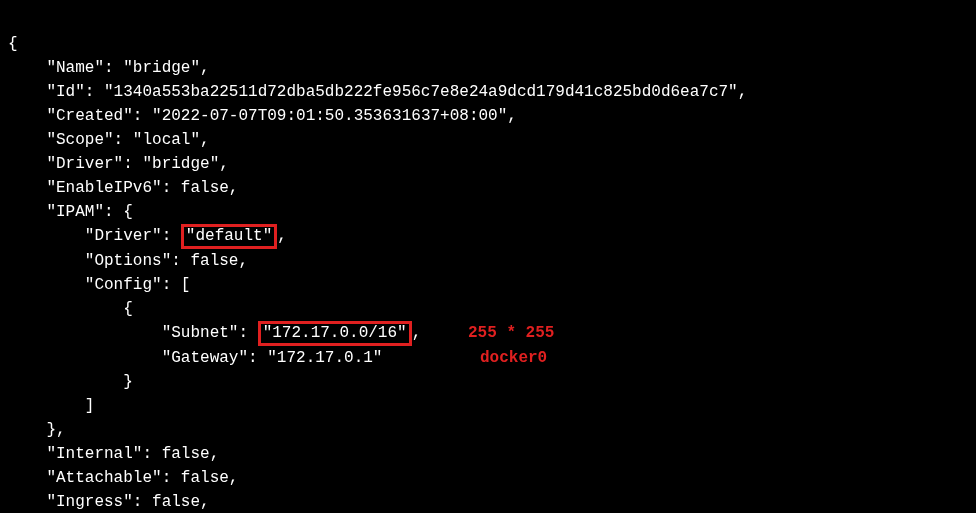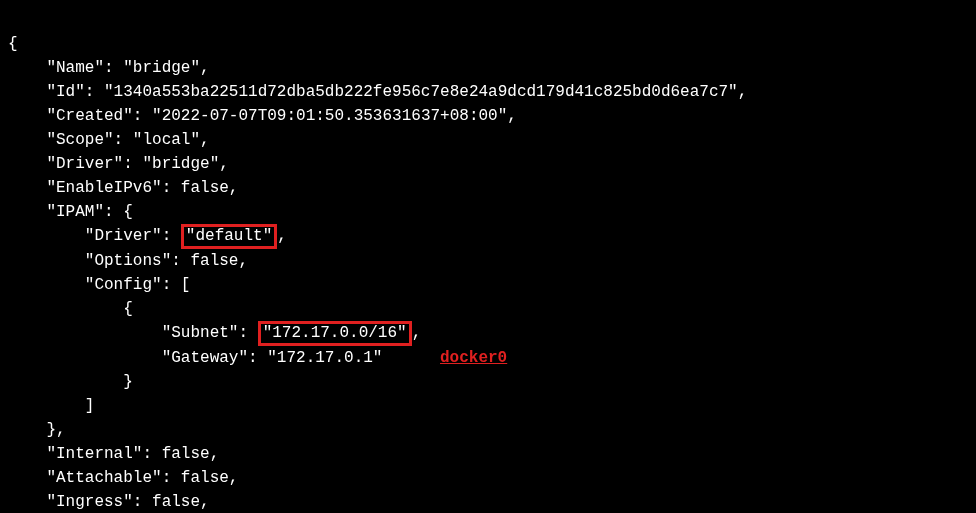--- a/index.html
+++ b/index.html
@@ -40,22 +40,22 @@
 <span>    "Id": </span><span>"1340a553ba22511d72dba5db222fe956c7e8e24a9dcd179d41c825bd0d6ea7c7",</span>
 <span>    "Created": </span><span>"2022-07-07T09:01:50.353631637+08:00",</span>
 <span>    "Scope": </span><span>"local",</span>
 <span>    "Driver": </span><span>"bridge",</span>
 <span>    "EnableIPv6": </span><span>false,</span>
 <span>    "IPAM": {</span>
 <span>        "Driver": </span><span class="highlight-box"><span>"default"</span></span><span>,</span>
 <span>        "Options": </span><span>false,</span>
 <span>        "Config": [</span>
 <span>            {</span>
-<span>                "Subnet": </span><span class="highlight-box"><span>"172.17.0.0/16"</span></span><span>,</span>
-<span>                "Gateway": </span><span>"172.17.0.1"</span><span class="annotation" style="left:432px;text-decoration:underline;">docker0</span>
+<span>                "Subnet": </span><span class="highlight-box"><span>"172.17.0.0/16"</span></span><span>,</span><span class="annotation" style="left:460px;">255 * 255</span>
+<span>                "Gateway": </span><span>"172.17.0.1"</span><span class="annotation" style="left:472px;">docker0</span>
 <span>            }</span>
 <span>        ]</span>
 <span>    },</span>
 <span>    "Internal": </span><span>false,</span>
 <span>    "Attachable": </span><span>false,</span>
 <span>    "Ingress": </span><span>false,</span>
 
 
 
 </div>

